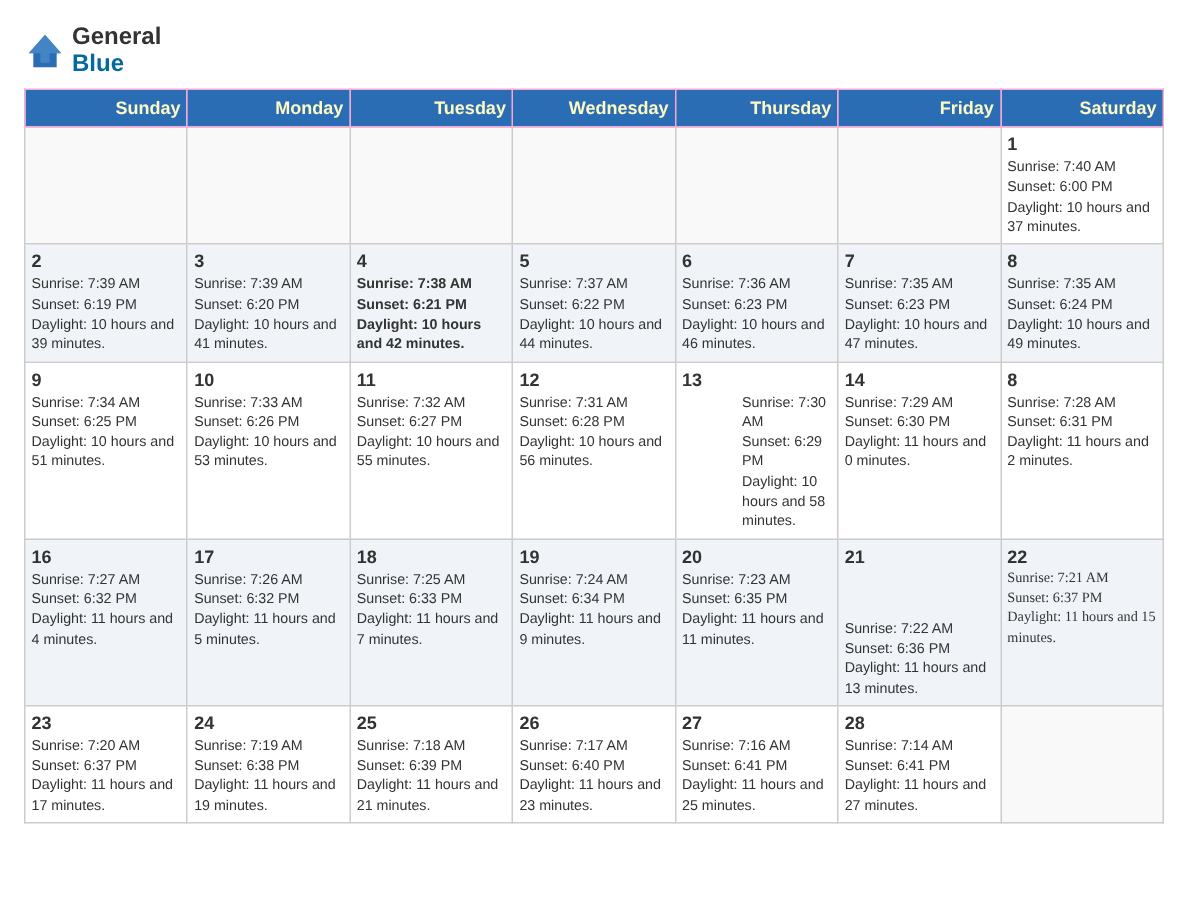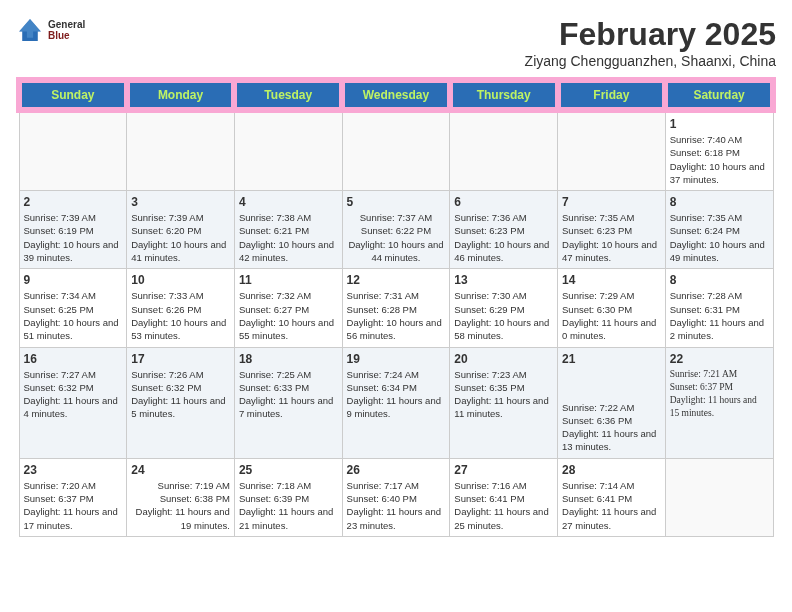--- a/index.html
+++ b/index.html
@@ -17,26 +17,26 @@
       margin-bottom: 8px;
     }
     .logo {
       display: flex;
       align-items: center;
       gap: 4px;
     }
     .logo-text {
       display: flex;
       flex-direction: column;
-      font-size: 10px;
+      font-size: 16px;
       font-weight: bold;
       line-height: 1.1;
     }
     .logo-general { color: #333; }
-    .logo-blue { color: #7f1d1d; }
+    .logo-blue { color: #0369a1; }
     .logo-icon {
       width: 28px;
       height: 28px;
     }
     .title-block {
       text-align: right;
     }
     .calendar-title {
       font-size: 32px;
       font-weight: bold;
@@ -46,26 +46,26 @@
       font-size: 14px;
       color: #333;
     }
     .calendar {
       width: 100%;
       border-collapse: collapse;
       border: 1px solid #ccc;
     }
     .calendar th {
       background: #2a6db5;
-      color: #bef264;
+      color: #fef9c3;
       font-size: 12px;
       font-weight: bold;
       padding: 5px 4px;
-      text-align: center;
-      border: 6px solid #f9a8d4;
+      text-align: right;
+      border: 1px solid #f9a8d4;
     }
     .calendar td {
       border: 1px solid #ccc;
       vertical-align: top;
       padding: 4px 4px;
       width: calc(100% / 7);
       min-height: 80px;
       font-size: 10px;
       color: #333;
     }
@@ -100,24 +100,20 @@
   <div class="logo">
     <svg class="logo-icon" viewBox="0 0 36 36">
       <polygon points="18,4 32,20 28,20 28,32 8,32 8,20 4,20" fill="#2a6db5"></polygon>
       <polygon points="18,4 32,20 22,20 22,28 14,28 14,20 4,20" fill="#5b9bd5" opacity="0.5"></polygon>
     </svg>
     <div class="logo-text">
       <span class="logo-general">General</span>
       <span class="logo-blue">Blue</span>
     </div>
   </div>
-  <div class="title-block">
-    <div class="calendar-title">February 2025</div>
-    <div class="calendar-subtitle">Ziyang Chengguanzhen, Shaanxi, China</div>
-  </div>
 </div>
 
 <table class="calendar">
   <thead>
     <tr>
     <th>Sunday</th>
         <th>Monday</th>
         <th>Tuesday</th>
         <th>Wednesday</th>
         <th>Thursday</th>
@@ -129,46 +125,46 @@
   <tr class="row-white">
         <td class="empty"></td>
         <td class="empty"></td>
         <td class="empty"></td>
         <td class="empty"></td>
         <td class="empty"></td>
         <td class="empty"></td>
         <td>
           <span class="day-number">1</span>
           <div class="day-info" style="white-space: pre-line;">Sunrise: 7:40 AM
-Sunset: 6:18 PM
+Sunset: 6:00 PM
 Daylight: 10 hours and 37 minutes.</div>
         </td>
       </tr>
       <tr class="row-shaded">
         <td>
           <span class="day-number">2</span>
           <div class="day-info" style="white-space: pre-line;">Sunrise: 7:39 AM
 Sunset: 6:19 PM
 Daylight: 10 hours and 39 minutes.</div>
         </td>
         <td>
           <span class="day-number">3</span>
           <div class="day-info" style="white-space: pre-line;">Sunrise: 7:39 AM
 Sunset: 6:20 PM
 Daylight: 10 hours and 41 minutes.</div>
         </td>
         <td>
           <span class="day-number">4</span>
-          <div class="day-info" style="white-space: pre-line;">Sunrise: 7:38 AM
+          <div class="day-info" style="white-space: pre-line; font-weight: bold;">Sunrise: 7:38 AM
 Sunset: 6:21 PM
 Daylight: 10 hours and 42 minutes.</div>
         </td>
         <td>
           <span class="day-number">5</span>
-          <div class="day-info" style="white-space: pre-line; text-align: center;">Sunrise: 7:37 AM
+          <div class="day-info" style="white-space: pre-line;">Sunrise: 7:37 AM
 Sunset: 6:22 PM
 Daylight: 10 hours and 44 minutes.</div>
         </td>
         <td>
           <span class="day-number">6</span>
           <div class="day-info" style="white-space: pre-line;">Sunrise: 7:36 AM
 Sunset: 6:23 PM
 Daylight: 10 hours and 46 minutes.</div>
         </td>
         <td>
@@ -204,21 +200,21 @@
 Daylight: 10 hours and 55 minutes.</div>
         </td>
         <td>
           <span class="day-number">12</span>
           <div class="day-info" style="white-space: pre-line;">Sunrise: 7:31 AM
 Sunset: 6:28 PM
 Daylight: 10 hours and 56 minutes.</div>
         </td>
         <td>
           <span class="day-number">13</span>
-          <div class="day-info" style="white-space: pre-line;">Sunrise: 7:30 AM
+          <div class="day-info" style="white-space: pre-line; margin-left: 40px;">Sunrise: 7:30 AM
 Sunset: 6:29 PM
 Daylight: 10 hours and 58 minutes.</div>
         </td>
         <td>
           <span class="day-number">14</span>
           <div class="day-info" style="white-space: pre-line;">Sunrise: 7:29 AM
 Sunset: 6:30 PM
 Daylight: 11 hours and 0 minutes.</div>
         </td>
         <td>
@@ -274,21 +270,21 @@
       </tr>
       <tr class="row-white">
         <td>
           <span class="day-number">23</span>
           <div class="day-info" style="white-space: pre-line;">Sunrise: 7:20 AM
 Sunset: 6:37 PM
 Daylight: 11 hours and 17 minutes.</div>
         </td>
         <td>
           <span class="day-number">24</span>
-          <div class="day-info" style="white-space: pre-line; text-align: right;">Sunrise: 7:19 AM
+          <div class="day-info" style="white-space: pre-line;">Sunrise: 7:19 AM
 Sunset: 6:38 PM
 Daylight: 11 hours and 19 minutes.</div>
         </td>
         <td>
           <span class="day-number">25</span>
           <div class="day-info" style="white-space: pre-line;">Sunrise: 7:18 AM
 Sunset: 6:39 PM
 Daylight: 11 hours and 21 minutes.</div>
         </td>
         <td>

